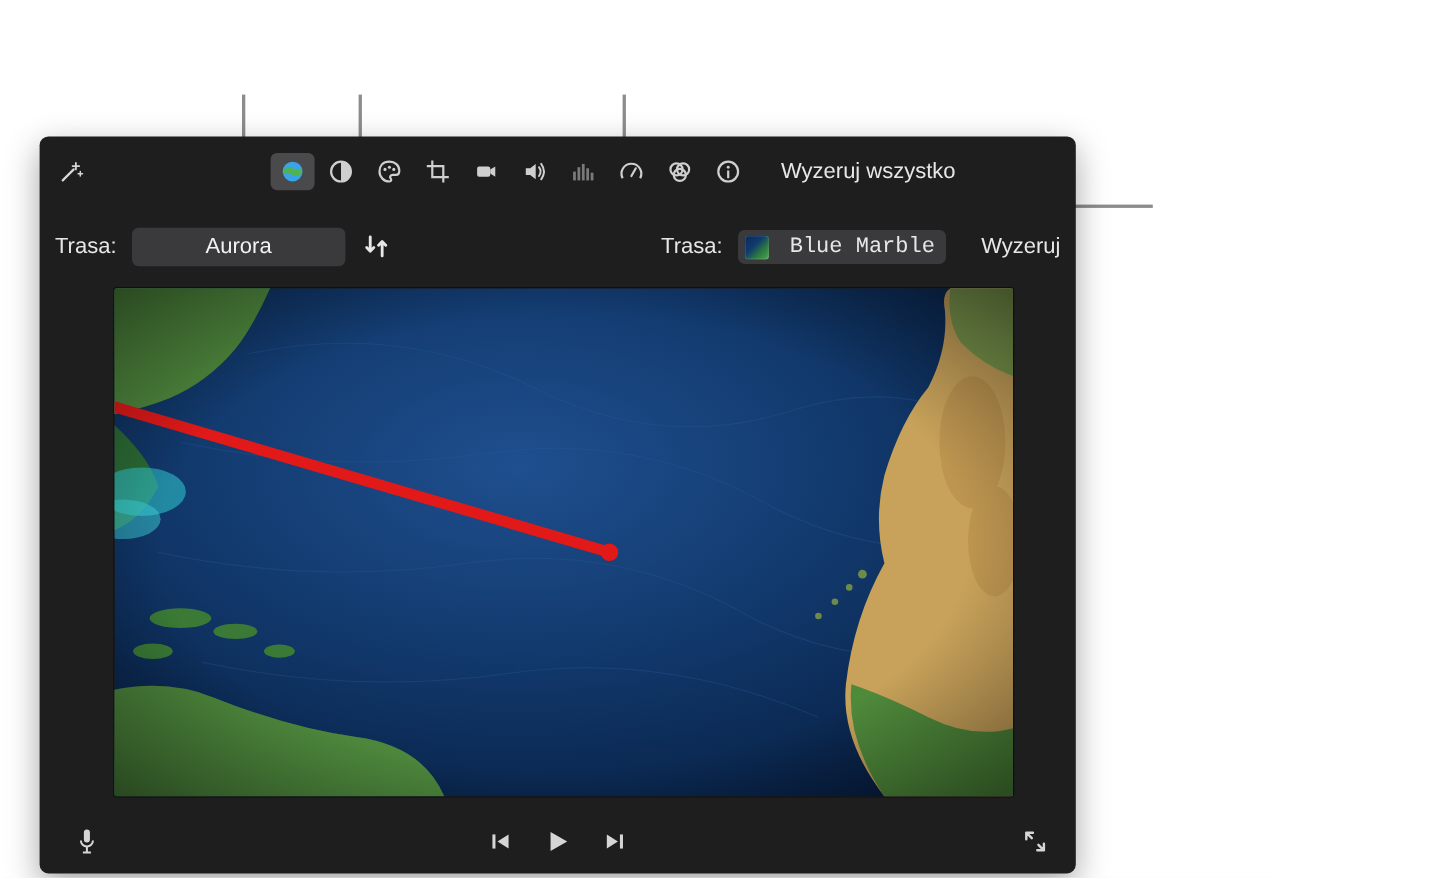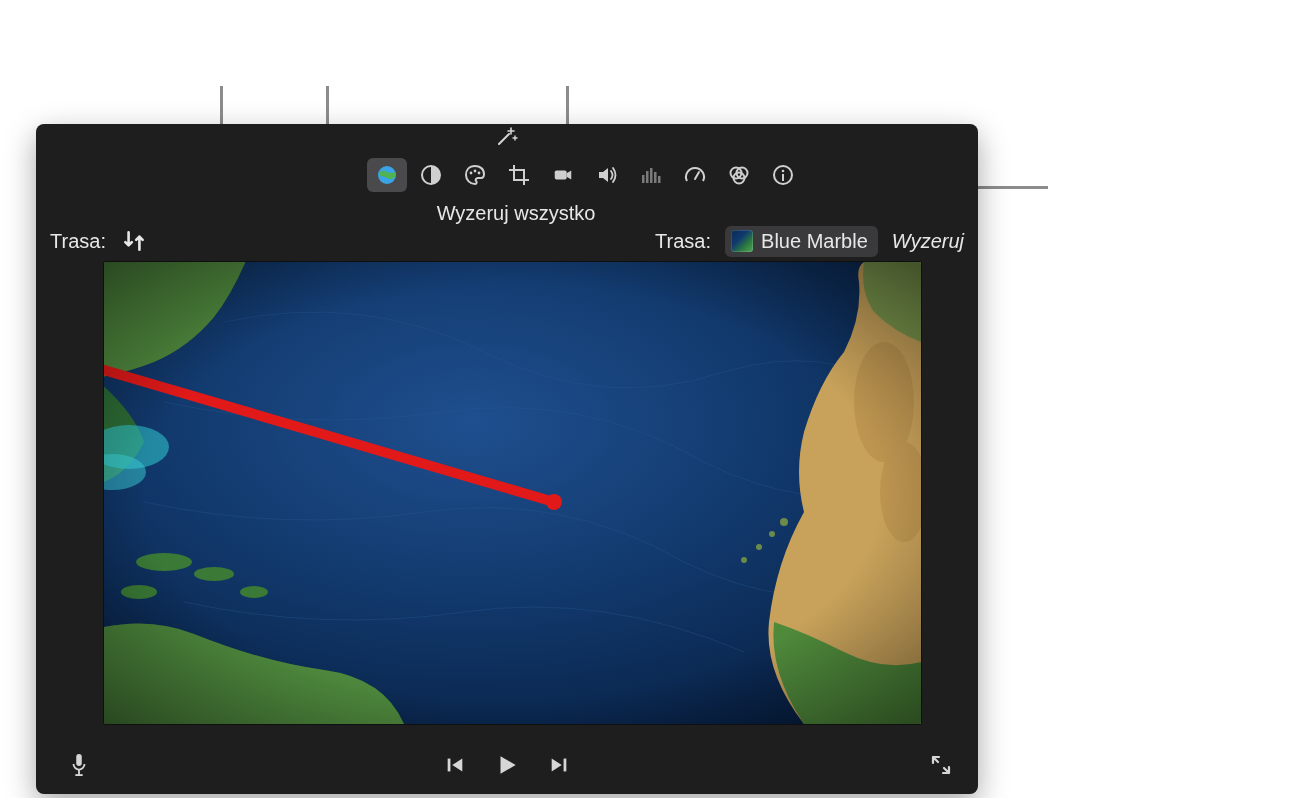--- a/index.html
+++ b/index.html
@@ -1,33 +1,33 @@
 <!DOCTYPE html>
 <html><head>
 <meta charset="utf-8">
 <style>
   html,body{margin:0;padding:0;background:#fff;font-family:-apple-system,Helvetica,Arial,sans-serif;}
   .stage{position:relative;width:1303px;height:798px;background:#fff;}
   .panel{position:absolute;left:36px;top:124px;width:942px;height:670px;background:#1e1e1e;border-radius:8px;box-shadow:0 10px 30px rgba(0,0,0,.35);overflow:hidden;}
-  .toolbar{position:absolute;left:0;top:0;right:0;height:64px;display:flex;align-items:center;padding:0 14px;gap:10px;flex-direction:column;}
+  .toolbar{position:absolute;left:0;top:0;right:0;height:64px;display:flex;align-items:center;padding:0 14px;gap:10px;}
   .magic{width:30px;height:30px;display:flex;align-items:center;justify-content:center;color:#cfcfcf;}
   .tbtns{display:flex;align-items:center;gap:4px;margin-left:156px;}
   .tbtn{width:40px;height:34px;display:flex;align-items:center;justify-content:center;border-radius:6px;color:#cfcfcf;}
   .tbtn.active{background:#4a4a4c;}
   .reset-all{margin-left:18px;color:#e7e7e7;font-size:20px;}
-  .row2{position:absolute;left:0;top:96px;right:0;height:42px;display:flex;align-items:center;padding:0 14px;gap:14px;color:#e7e7e7;font-size:20px;}
+  .row2{position:absolute;left:0;top:79px;right:0;height:42px;display:flex;align-items:center;padding:0 14px;gap:14px;color:#e7e7e7;font-size:20px;}
   .label{white-space:nowrap;}
   .field{background:#3a3a3c;border-radius:6px;text-align:center;padding:6px 10px;font-size:20px;color:#f2f2f2;flex:0 0 auto;}
   .field.from{width:174px;}
   .field.to{width:204px;}
   .swap{width:28px;height:28px;display:flex;align-items:center;justify-content:center;color:#e7e7e7;}
   .spacer{flex:1;}
-  .style-field{display:flex;align-items:center;gap:8px;background:#3a3a3c;border-radius:6px;padding:4px 10px 4px 6px;}
+  .style-field{display:flex;align-items:flex-end;gap:19px;background:#3a3a3c;border-radius:6px;padding:4px 10px 4px 6px;font-family:Liberation Mono, monospace;}
   .style-thumb{width:22px;height:22px;border-radius:3px;background:linear-gradient(135deg,#0a2a55 0%, #103a6e 40%, #2c7d3f 70%, #52a358 100%);box-shadow:inset 0 0 0 1px rgba(255,255,255,.15);}
-  .reset-style{color:#e7e7e7;font-size:20px;font-style:italic;}
+  .reset-style{color:#e7e7e7;font-size:20px;margin-left:18px;}
   .viewer{position:absolute;left:68px;top:138px;width:817px;height:462px;overflow:hidden;border-radius:2px;box-shadow:0 0 0 1px rgba(0,0,0,.5);}
   .map-svg{display:block;width:817px;height:462px;}
   .controls{position:absolute;left:0;right:0;bottom:0;height:58px;display:flex;align-items:center;padding:0 22px;color:#d6d6d6;}
   .pc{display:flex;align-items:center;gap:22px;margin:0 auto;}
   .cbtn{width:30px;height:30px;display:flex;align-items:center;justify-content:center;}
   .expand{position:absolute;right:22px;bottom:14px;}
   svg{display:block;}
   .callout{position:absolute;background:#8c8c8c;}
 </style>
 </head>
@@ -121,20 +121,21 @@
               <rect x="11" y="11" width="2" height="7" fill="#cfcfcf"></rect>
           </svg>
         </div>
       </div>
 
       <div class="reset-all">Wyzeruj wszystko</div>
     </div>
 
     <div class="row2">
       <span class="label">Trasa:</span>
+      <div class="field from">Aurora</div>
       <div class="swap">
         <svg width="26" height="26" viewBox="0 0 24 24">
           <path d="M7 4 L7 16 M7 16 L4 13 M7 16 L10 13" stroke="#e7e7e7" stroke-width="2.4" fill="none" stroke-linecap="round" stroke-linejoin="round"></path>
           <path d="M17 20 L17 8 M17 8 L14 11 M17 8 L20 11" stroke="#e7e7e7" stroke-width="2.4" fill="none" stroke-linecap="round" stroke-linejoin="round"></path>
         </svg>
       </div>
 
       <div class="spacer"></div>
 
       <span class="label">Trasa:</span>

